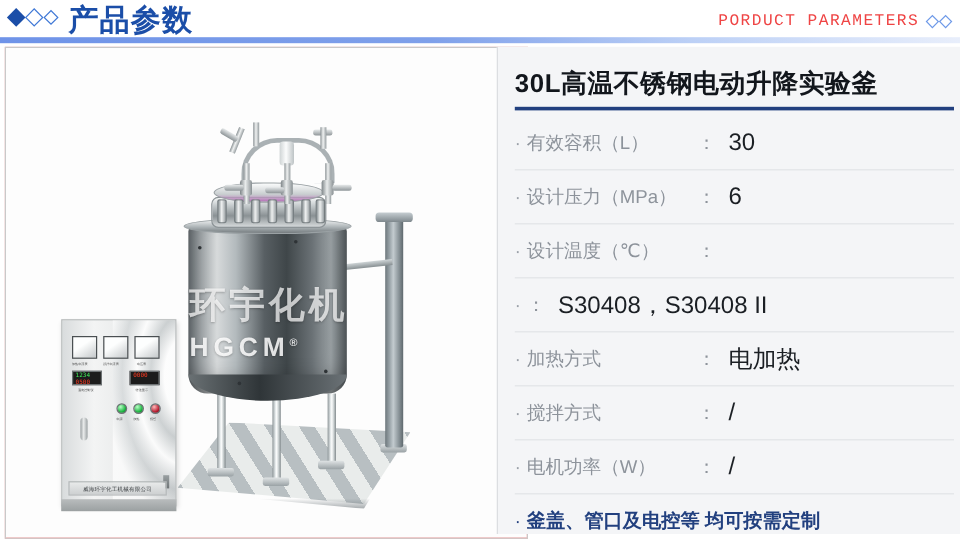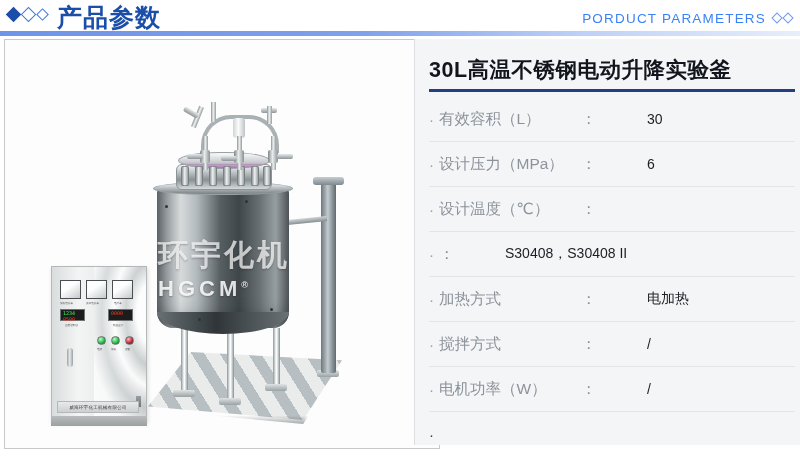--- a/index.html
+++ b/index.html
@@ -21,22 +21,22 @@
   .dm.solid { background: #1b4ea8; }
   .dm.hollow { border: 1.6px solid #3f78d6; }
   .dm.sm { width: 9px; height: 9px; }
   .hdr-title {
     position: absolute; left: 57px; top: 2px;
     font-size: 25px; font-weight: bold; color: #1b4ea8;
     letter-spacing: 1px; line-height: 30px;
   }
   .hdr-en {
     position: absolute; right: 34px; top: 11px;
-    font-size: 13.5px; color: #3b82f6; letter-spacing: 1.2px;
-    font-family: Liberation Sans, sans-serif;
+    font-size: 13.5px; color: #ef4444; letter-spacing: 1.2px;
+    font-family: Liberation Mono, monospace;
     white-space: nowrap;
   }
   .hdr-en-dm { position: absolute; right: 8px; top: 14px; display: flex; gap: 3px; }
   .hdr-en-dm .dm { width: 8px; height: 8px; border: 1.4px solid #6f9ae8; }
   .hdr-rule {
     position: absolute; left: 0; top: 31px; width: 800px; height: 5px;
     background: linear-gradient(to right, #6f93e8 0%, #7fa0ea 45%, #bcd0f6 72%, #e8eefb 100%);
   }
 
   
@@ -251,21 +251,21 @@
   .lbl {
     flex: 0 0 142px;
     font-size: 15.5px; color: #8d939b; white-space: nowrap;
   }
   .cln {
     flex: 0 0 26px;
     font-size: 15.5px; color: #8d939b; text-align: left;
   }
   .val {
     flex: 1 1 auto;
-    font-size: 14px; color: #1b1f24; white-space: nowrap; margin-left: 40px;
+    font-size: 20px; color: #1b1f24; white-space: nowrap;
   }
   .srow.highlight { border-bottom: none; }
   .srow.highlight .dot { color: #22407f; }
   .srow.highlight .lbl {
     flex: 1 1 auto; font-size: 16px; font-weight: bold; color: #22407f;
   }
 </style>
 </head>
 <body>
 
@@ -431,18 +431,19 @@
 
       <div class="srow">
         <span class="dot">·</span>
         <span class="lbl">电机功率（W）</span>
         <span class="cln">：</span>
         <span class="val">/</span>
       </div>
 
       <div class="srow highlight">
         <span class="dot">·</span>
+        <span class="lbl">釜盖、管口及电控等 均可按需定制</span>
       </div>
 
     </div>
   </div>
 
 </div>
 
 </body></html>

